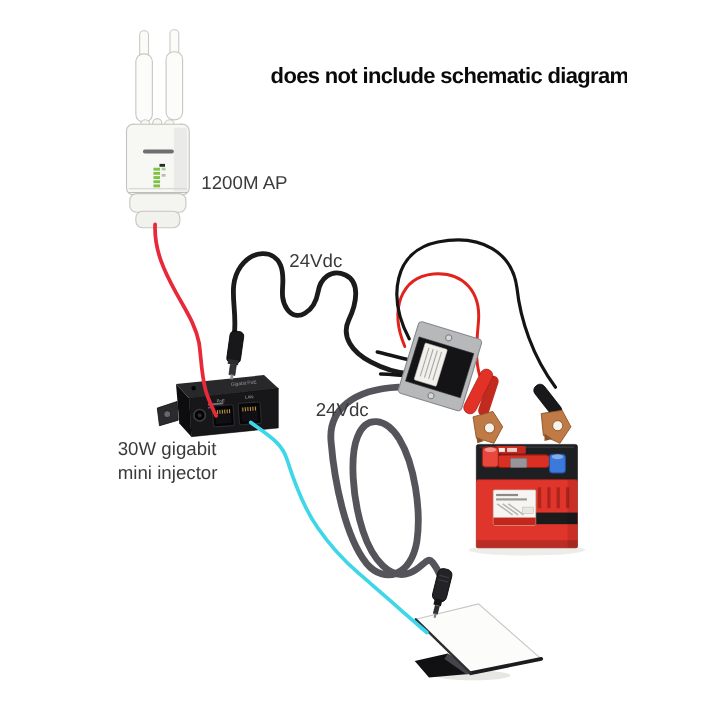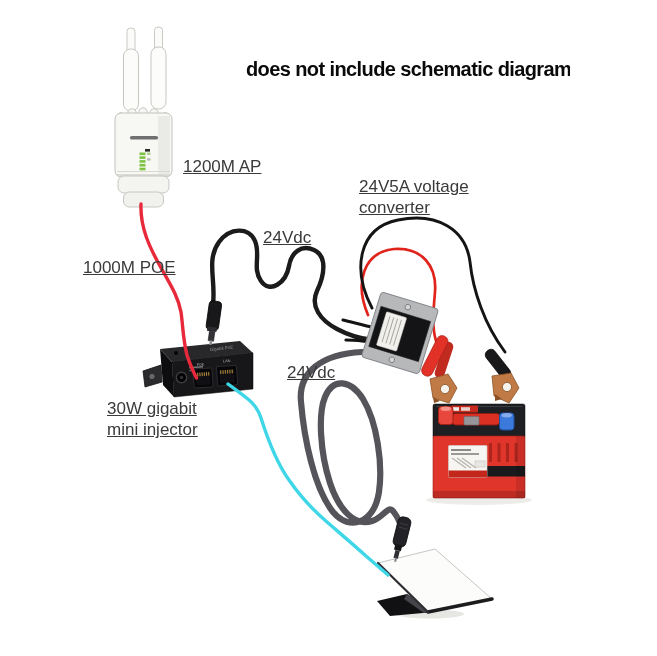--- a/index.html
+++ b/index.html
@@ -3,21 +3,21 @@
 <meta charset="utf-8">
 <style>
   html,body{margin:0;padding:0;background:#ffffff;}
   .stage{
     position:relative;width:570px;height:656px;background:#ffffff;overflow:hidden;
     font-family:"Liberation Sans",sans-serif;
   }
   .stage svg{position:absolute;left:0;top:0;}
   .lbl{
     position:absolute;font-size:17px;line-height:1.26;color:#3a3a3a;
-    white-space:pre-line;letter-spacing:0;text-decoration:underline;
+    white-space:pre-line;letter-spacing:0;
   }
   .title{
     position:absolute;left:246px;top:58px;width:340px;
     font-size:20px;font-weight:800;color:#0a0a0a;letter-spacing:-0.6px;
     white-space:nowrap;
   }
 </style>
 </head>
 <body>
 
@@ -195,20 +195,17 @@
     <rect x="398" y="545" width="7" height="6" fill="#151518"></rect>
     <rect x="399.5" y="551" width="4.5" height="8" fill="#2e2e33"></rect>
     <rect x="401" y="558.5" width="2" height="4" fill="#808086"></rect>
   </g>
 
   <path d="M228,384 C244,396 256,402 261,418 C268,440 276,462 289,480 C300,496 313,510 327,522 C342,535 355,546 366,556 C374,563 381,569 388,575" fill="none" stroke="#3fd7e8" stroke-width="3.4" stroke-linecap="round"></path>
 </svg>
 
   <div class="title">does not include schematic diagram</div>
   <div class="lbl" style="left:183px;top:156px">1200M AP</div>
-  <div class="lbl" style="left:359px;top:176px">24V5A voltage
-converter</div>
   <div class="lbl" style="left:263px;top:227px">24Vdc</div>
-  <div class="lbl" style="left:83px;top:257px">1000M POE</div>
   <div class="lbl" style="left:287px;top:362px">24Vdc</div>
   <div class="lbl" style="left:107px;top:398px">30W gigabit
 mini injector</div>
 </div>
 
 </body></html>

